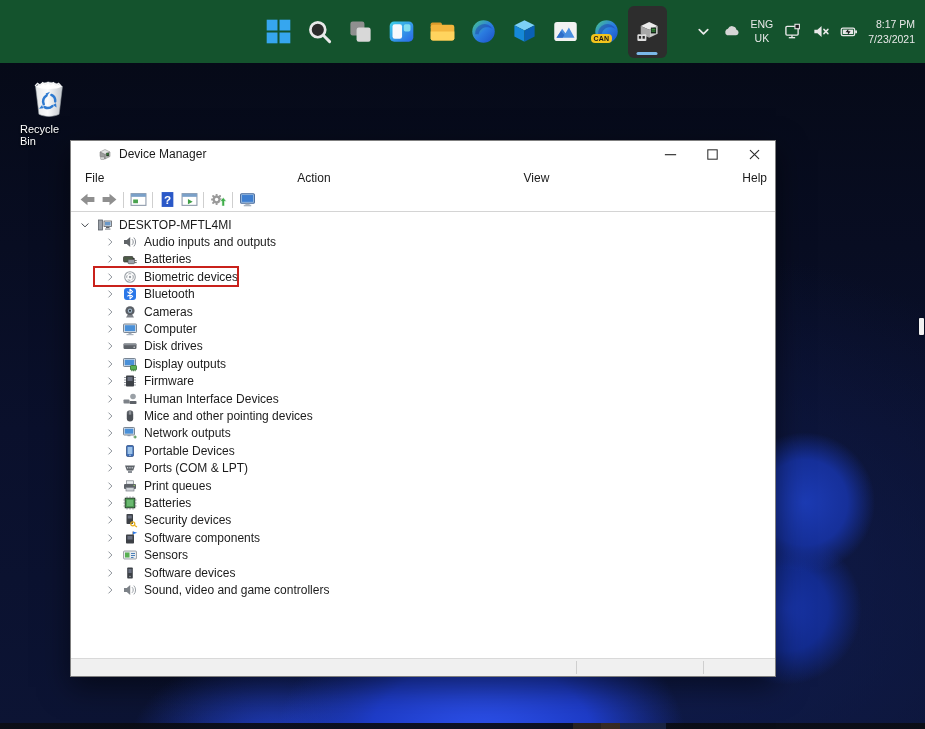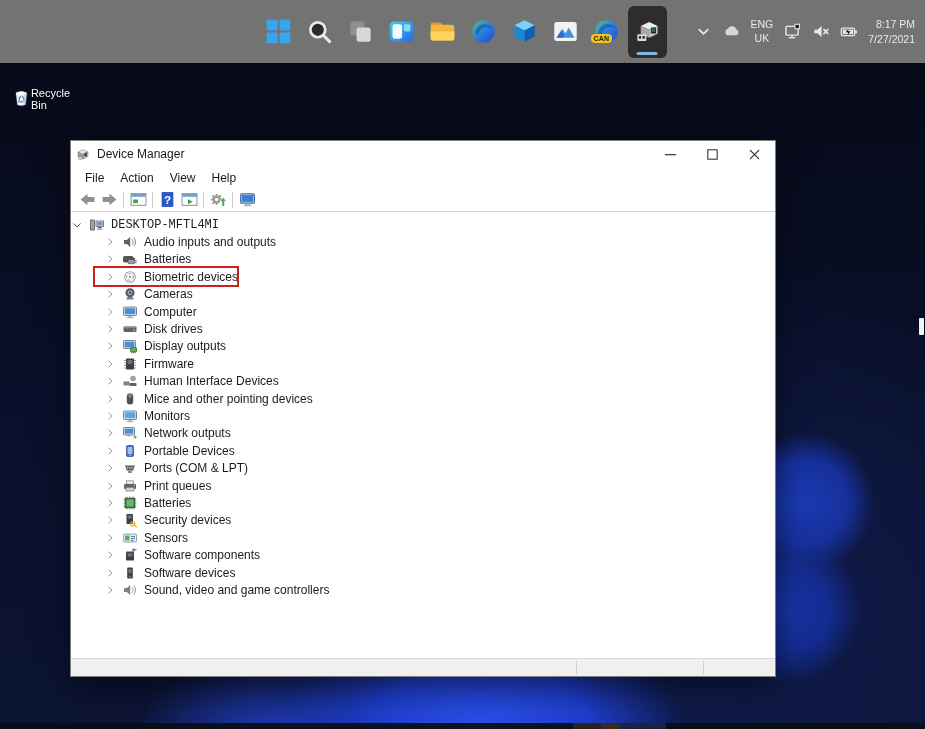--- a/index.html
+++ b/index.html
@@ -1,21 +1,21 @@
 <!DOCTYPE html>
 <html><head>
 <meta charset="utf-8">
 <style>
   html,body{margin:0;padding:0;background:#000;}
   *{box-sizing:border-box;}
   .screen{position:relative;width:925px;height:729px;overflow:hidden;
     font-family:"Liberation Sans","DejaVu Sans",sans-serif;-webkit-font-smoothing:antialiased;}
 
   
-  .taskbar{position:absolute;left:0;top:0;width:100%;height:63px;background:#737373;z-index:30;}
+  .taskbar{position:absolute;left:0;top:0;width:100%;height:63px;background:#14532d;z-index:30;}
   .tb-icons{position:absolute;left:50%;top:0;transform:translateX(-50%);height:63px;
     display:flex;align-items:center;gap:2px;}
   .tb-btn{width:39px;height:52px;border-radius:6px;display:flex;align-items:center;
     justify-content:center;position:relative;cursor:pointer;}
   .tb-btn.active{background:#2d2d2d;}
   .tb-btn .tb-svg{width:27px;height:27px;display:block;position:relative;}
   .tb-btn .tb-svg svg{width:100%;height:100%;display:block;}
   .tb-underline{position:absolute;bottom:3px;left:50%;transform:translateX(-50%);
     width:21px;height:3px;border-radius:2px;background:#7ab8e8;}
   .tb-badge{position:absolute;left:-2px;bottom:2px;background:#f2c41d;color:#191919;
@@ -32,54 +32,54 @@
     background:
       radial-gradient(circle 95px at 87% 66%, #1c3bb4 0%, #16309a 45%, rgba(10,14,40,0) 74%),
       radial-gradient(circle 105px at 85% 82%, #1834a8 0%, #132c90 40%, rgba(10,14,40,0) 72%),
       radial-gradient(ellipse 270px 190px at 52% 102%, #2e52ec 0%, #1e3cc8 42%, rgba(10,14,40,0) 76%),
       radial-gradient(ellipse 210px 150px at 30% 104%, #2344d8 0%, rgba(10,14,40,0) 72%),
       radial-gradient(ellipse 740px 520px at 70% 82%, #101c4e 0%, rgba(10,14,40,0) 70%),
       linear-gradient(180deg, #060a18 0%, #0a102c 55%, #0c1434 100%);}
   .bottom-strip{position:absolute;left:0;bottom:0;width:100%;height:6px;background:
      linear-gradient(90deg,#0b0d14 0 62%,#2a2014 62% 65%,#3a2a18 65% 67%,#1a2440 67% 72%,#0b0d14 72% 100%);
      opacity:.92;z-index:5;}
-  .recycle-bin{position:absolute;left:12px;top:12px;width:58px;display:flex;flex-direction:row;
+  .recycle-bin{position:absolute;left:20px;top:12px;width:58px;display:flex;flex-direction:column;
     align-items:center;cursor:pointer;}
   .recycle-bin .rb-svg{width:46px;height:46px;}
   .recycle-bin .rb-svg svg{width:100%;height:100%;display:block;}
   .rb-label{margin-top:2px;font-size:11px;color:#fff;text-shadow:0 1px 2px rgba(0,0,0,.9);}
   .cursor-artifact{position:absolute;right:1px;top:255px;width:5px;height:17px;background:#f2f2f2;
     border-radius:1px;box-shadow:0 0 2px rgba(0,0,0,.6);z-index:6;}
 
   
   .window{position:absolute;left:70px;top:140px;width:706px;height:537px;background:#fff;
     border:1px solid #7f7f7f;box-shadow:0 10px 28px rgba(0,0,0,.5);z-index:20;
     display:flex;flex-direction:column;}
-  .titlebar{height:26px;display:flex;align-items:center;padding-left:4px;position:relative;background:#fff;}
+  .titlebar{height:26px;display:flex;align-items:center;padding-left:26px;position:relative;background:#fff;}
   .titlebar .w-icn{width:16px;height:16px;margin-right:6px;}
   .titlebar .w-icn svg{width:100%;height:100%;display:block;}
   .w-title{font-size:12px;color:#1a1a1a;}
   .w-controls{position:absolute;right:0;top:0;height:26px;display:flex;}
   .w-ctl{width:42px;height:26px;display:flex;align-items:center;justify-content:center;cursor:pointer;}
   .w-ctl svg{width:15px;height:15px;display:block;}
 
-  .menubar{height:21px;display:flex;align-items:center;padding-left:6px;background:#fff;}
+  .menubar{height:21px;display:flex;align-items:center;padding-left:6px;background:#fff;justify-content:space-between;}
   .m-item{font-size:12px;color:#1a1a1a;padding:2px 8px;cursor:pointer;}
 
   .toolbar{height:24px;display:flex;align-items:center;padding-left:5px;background:#fff;
     border-bottom:1px solid #d4d4d4;}
   .t-btn{width:22px;height:20px;display:flex;align-items:center;justify-content:center;cursor:pointer;}
   .t-btn svg{width:17px;height:17px;display:block;}
   .t-sep{width:1px;height:16px;background:#cfcfcf;margin:0 3px;}
 
   .content{flex:1;position:relative;overflow:hidden;background:#fff;}
   .tree{position:absolute;left:0;top:0;width:100%;padding-top:4px;}
   .trow{height:17.4px;display:flex;align-items:center;position:relative;padding-left:33px;
     font-size:12px;color:#1b1b1b;cursor:default;white-space:nowrap;}
-  .trow.root{padding-left:0;font-family:Liberation Mono, monospace;}
+  .trow.root{padding-left:8px;}
   .tchev{width:12px;height:12px;margin-right:6px;flex:0 0 auto;}
   .tchev svg{width:100%;height:100%;display:block;}
   .ticon{width:16px;height:16px;margin-right:6px;flex:0 0 auto;}
   .ticon svg{width:100%;height:100%;display:block;}
   .hl-box{position:absolute;left:22px;top:-2px;width:146px;height:21px;
     border:2px solid #c9211b;pointer-events:none;z-index:3;}
 
   .statusbar{height:18px;background:#f0f0f0;border-top:1px solid #d9d9d9;position:relative;}
   .sb-div{position:absolute;top:2px;bottom:2px;width:1px;background:#cfcfcf;}
 </style>
@@ -238,21 +238,21 @@
       <span class="ticn">
           <svg viewBox="0 0 16 16" xmlns="http://www.w3.org/2000/svg">
             <rect x="1.2" y="4.8" width="12.6" height="7" rx="1.5" fill="none" stroke="#e8e8e8" stroke-width="1.2"></rect>
             <rect x="14.3" y="6.9" width="1.7" height="2.8" rx="0.8" fill="#e8e8e8"></rect>
             <rect x="2.6" y="6.2" width="9.8" height="4.2" fill="#e8e8e8"></rect>
             <path d="M5.2 8.8 l2.6 -3.2 v2.2 h2.2 l-2.6 3.2 v-2.2 z" fill="#1d1d1d"></path>
           </svg>
         </span>
       <div class="tray-clock">
         <div>8:17 PM</div>
-        <div>7/27/2021</div>
+        <div>7/23/2021</div>
       </div>
     </div>
   </div>
 
   <div class="desktop">
     <div class="recycle-bin">
       <span class="rb-svg">
           <svg viewBox="0 0 48 48" xmlns="http://www.w3.org/2000/svg">
             <defs>
               <linearGradient id="rbg" x1="0" y1="0" x2="1" y2="0">
@@ -451,20 +451,34 @@
             <span class="hl-box"></span>
           </div>
           <div class="trow">
             <span class="tchev">
               <svg viewBox="0 0 16 16" xmlns="http://www.w3.org/2000/svg">
                 <polyline points="6,3.5 10.5,8 6,12.5" stroke="#8a8f96" stroke-width="1.3" fill="none"></polyline>
               </svg>
             </span>
             <span class="ticon">
               <svg viewBox="0 0 16 16" xmlns="http://www.w3.org/2000/svg">
+                <rect x="2" y="2" width="12" height="12" rx="3" fill="#2a77e8"></rect>
+                <path d="M5.4 5.6 L10.6 10.4 L8 12.8 L8 3.2 L10.6 5.6 L5.4 10.4" stroke="#fff" stroke-width="1.1" fill="none" stroke-linejoin="round"></path>
+              </svg>
+            </span>
+            <span class="tlabel">Bluetooth</span>
+          </div>
+          <div class="trow">
+            <span class="tchev">
+              <svg viewBox="0 0 16 16" xmlns="http://www.w3.org/2000/svg">
+                <polyline points="6,3.5 10.5,8 6,12.5" stroke="#8a8f96" stroke-width="1.3" fill="none"></polyline>
+              </svg>
+            </span>
+            <span class="ticon">
+              <svg viewBox="0 0 16 16" xmlns="http://www.w3.org/2000/svg">
                 <circle cx="8" cy="6.8" r="4.6" fill="#5a5f66"></circle>
                 <circle cx="8" cy="6.8" r="2.2" fill="#9fb6c8"></circle>
                 <circle cx="8" cy="6.8" r="1" fill="#2a2f36"></circle>
                 <path d="M5.5 11 h5 l1.5 2.5 h-8 z" fill="#7a7f86"></path>
               </svg>
             </span>
             <span class="tlabel">Cameras</span>
           </div>
           <div class="trow">
             <span class="tchev">
@@ -559,36 +573,20 @@
             <span class="tlabel">Mice and other pointing devices</span>
           </div>
           <div class="trow">
             <span class="tchev">
               <svg viewBox="0 0 16 16" xmlns="http://www.w3.org/2000/svg">
                 <polyline points="6,3.5 10.5,8 6,12.5" stroke="#8a8f96" stroke-width="1.3" fill="none"></polyline>
               </svg>
             </span>
             <span class="ticon">
               <svg viewBox="0 0 16 16" xmlns="http://www.w3.org/2000/svg">
-                <rect x="1.5" y="3" width="13" height="8.5" rx="0.8" fill="#dfe3e8" stroke="#5a6a7a" stroke-width="0.8"></rect>
-                <rect x="2.8" y="4.2" width="10.4" height="6" fill="#58a8e8"></rect>
-                <rect x="6.5" y="11.5" width="3" height="1.3" fill="#8a97a8"></rect>
-                <rect x="4.5" y="13" width="7" height="1.2" fill="#aab4c0"></rect>
-              </svg>
-            </span>
-            <span class="tlabel">Monitors</span>
-          </div>
-          <div class="trow">
-            <span class="tchev">
-              <svg viewBox="0 0 16 16" xmlns="http://www.w3.org/2000/svg">
-                <polyline points="6,3.5 10.5,8 6,12.5" stroke="#8a8f96" stroke-width="1.3" fill="none"></polyline>
-              </svg>
-            </span>
-            <span class="ticon">
-              <svg viewBox="0 0 16 16" xmlns="http://www.w3.org/2000/svg">
                 <rect x="1.5" y="2.5" width="11" height="7.5" rx="0.8" fill="#dfe3e8" stroke="#5a6a7a" stroke-width="0.8"></rect>
                 <rect x="2.7" y="3.7" width="8.6" height="5" fill="#4a90d8"></rect>
                 <rect x="5.5" y="10" width="3" height="1.2" fill="#8a97a8"></rect>
                 <path d="M11.5 12 h3.2 M13.1 10.4 v3.2" stroke="#4a8f4a" stroke-width="1.1"></path>
               </svg>
             </span>
             <span class="tlabel">Network outputs</span>
           </div>
           <div class="trow">
             <span class="tchev">
@@ -668,42 +666,42 @@
             <span class="tlabel">Security devices</span>
           </div>
           <div class="trow">
             <span class="tchev">
               <svg viewBox="0 0 16 16" xmlns="http://www.w3.org/2000/svg">
                 <polyline points="6,3.5 10.5,8 6,12.5" stroke="#8a8f96" stroke-width="1.3" fill="none"></polyline>
               </svg>
             </span>
             <span class="ticon">
               <svg viewBox="0 0 16 16" xmlns="http://www.w3.org/2000/svg">
-                <rect x="1.5" y="4" width="13" height="8" rx="1" fill="#e8ebee" stroke="#7a7f86" stroke-width="0.7"></rect>
-                <rect x="3" y="5.5" width="4.5" height="5" fill="#58b053"></rect>
-                <path d="M9 6.5 h4 M9 8.5 h4 M9 10.5 h2.5" stroke="#4a7fb8" stroke-width="1"></path>
-              </svg>
-            </span>
-            <span class="tlabel">Sensors</span>
-          </div>
-          <div class="trow">
-            <span class="tchev">
-              <svg viewBox="0 0 16 16" xmlns="http://www.w3.org/2000/svg">
-                <polyline points="6,3.5 10.5,8 6,12.5" stroke="#8a8f96" stroke-width="1.3" fill="none"></polyline>
-              </svg>
-            </span>
-            <span class="ticon">
-              <svg viewBox="0 0 16 16" xmlns="http://www.w3.org/2000/svg">
                 <rect x="4" y="4.5" width="8" height="9" rx="0.8" fill="#3c4046"></rect>
                 <rect x="5.5" y="6" width="5" height="3.5" fill="#6a7080"></rect>
                 <path d="M11 1.5 v4" stroke="#555" stroke-width="0.9"></path>
                 <path d="M11 1.5 L15.2 2.8 L11 4.2 Z" fill="#2a77e8"></path>
               </svg>
             </span>
             <span class="tlabel">Software components</span>
+          </div>
+          <div class="trow">
+            <span class="tchev">
+              <svg viewBox="0 0 16 16" xmlns="http://www.w3.org/2000/svg">
+                <polyline points="6,3.5 10.5,8 6,12.5" stroke="#8a8f96" stroke-width="1.3" fill="none"></polyline>
+              </svg>
+            </span>
+            <span class="ticon">
+              <svg viewBox="0 0 16 16" xmlns="http://www.w3.org/2000/svg">
+                <rect x="1.5" y="4" width="13" height="8" rx="1" fill="#e8ebee" stroke="#7a7f86" stroke-width="0.7"></rect>
+                <rect x="3" y="5.5" width="4.5" height="5" fill="#58b053"></rect>
+                <path d="M9 6.5 h4 M9 8.5 h4 M9 10.5 h2.5" stroke="#4a7fb8" stroke-width="1"></path>
+              </svg>
+            </span>
+            <span class="tlabel">Sensors</span>
           </div>
           <div class="trow">
             <span class="tchev">
               <svg viewBox="0 0 16 16" xmlns="http://www.w3.org/2000/svg">
                 <polyline points="6,3.5 10.5,8 6,12.5" stroke="#8a8f96" stroke-width="1.3" fill="none"></polyline>
               </svg>
             </span>
             <span class="ticon">
               <svg viewBox="0 0 16 16" xmlns="http://www.w3.org/2000/svg">
                 <rect x="5.2" y="2.5" width="5.6" height="11" rx="0.8" fill="#3c4046"></rect>

